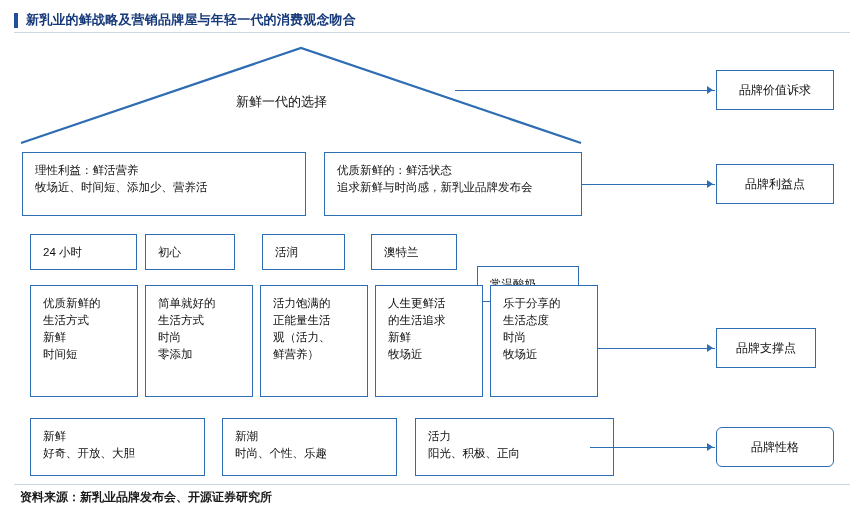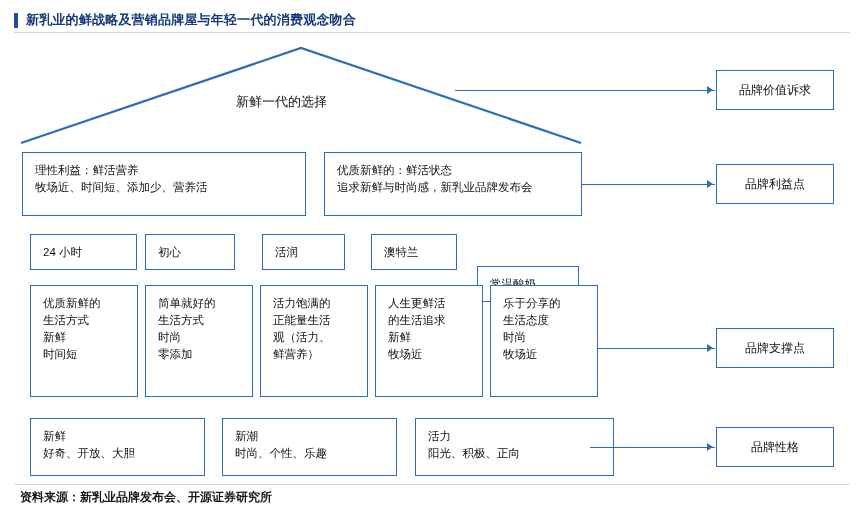--- a/index.html
+++ b/index.html
@@ -220,25 +220,25 @@
   </div>
 
   <div class="connector" style="left:582px; top:184px; width:133px;"></div>
   <div class="arrow-head" style="left:707px; top:180px;"></div>
   <div class="callout" style="left:716px; top:164px; width:118px; height:40px;">
     <span>品牌利益点</span>
   </div>
 
   <div class="connector" style="left:598px; top:348px; width:117px;"></div>
   <div class="arrow-head" style="left:707px; top:344px;"></div>
-  <div class="callout" style="left:716px; top:328px; width:118px; height:40px;">
+  <div class="callout" style="left:716px; top:328px; width:100px; height:40px;">
     <span>品牌支撑点</span>
   </div>
 
   <div class="connector" style="left:590px; top:447px; width:125px;"></div>
   <div class="arrow-head" style="left:707px; top:443px;"></div>
-  <div class="callout" style="left:716px; top:427px; width:118px; height:40px;">
+  <div class="callout" style="left:716px; top:427px; width:118px; height:40px;border-radius:6px;">
     <span>品牌性格</span>
   </div>
 
   <div class="source-rule"></div>
   <div class="source-text">资料来源：新乳业品牌发布会、开源证券研究所</div>
 </div>
 
 </body></html>

